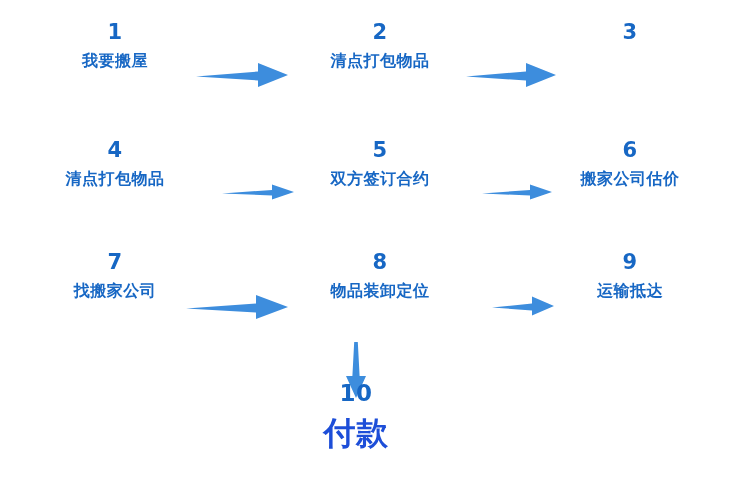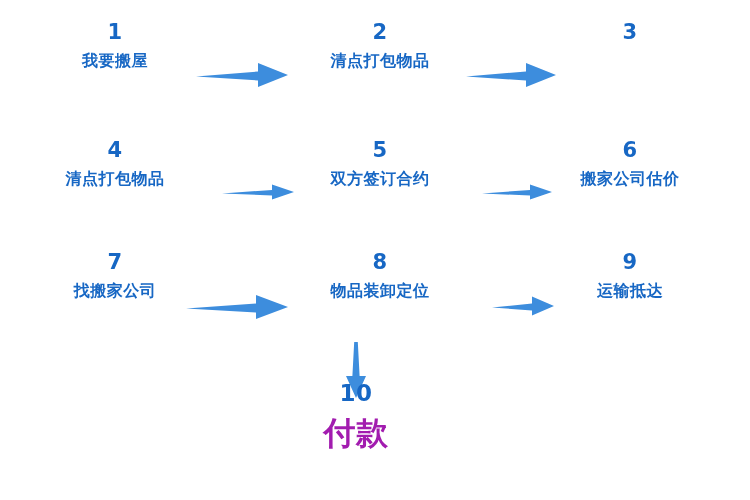--- a/index.html
+++ b/index.html
@@ -40,21 +40,21 @@
     color: #1767c4;
     white-space: nowrap;
     letter-spacing: 0.5px;
   }
   .step.final .step-num {
     font-size: 23px;
     margin-bottom: 12px;
   }
   .step.final .step-label {
     font-size: 32px;
-    color: #a21caf;
+    color: #1d4ed8;
   }
   .arrow {
     position: absolute;
   }
   .arrow svg {
     display: block;
     overflow: visible;
   }
   
   .r1 { top: 22px; }

